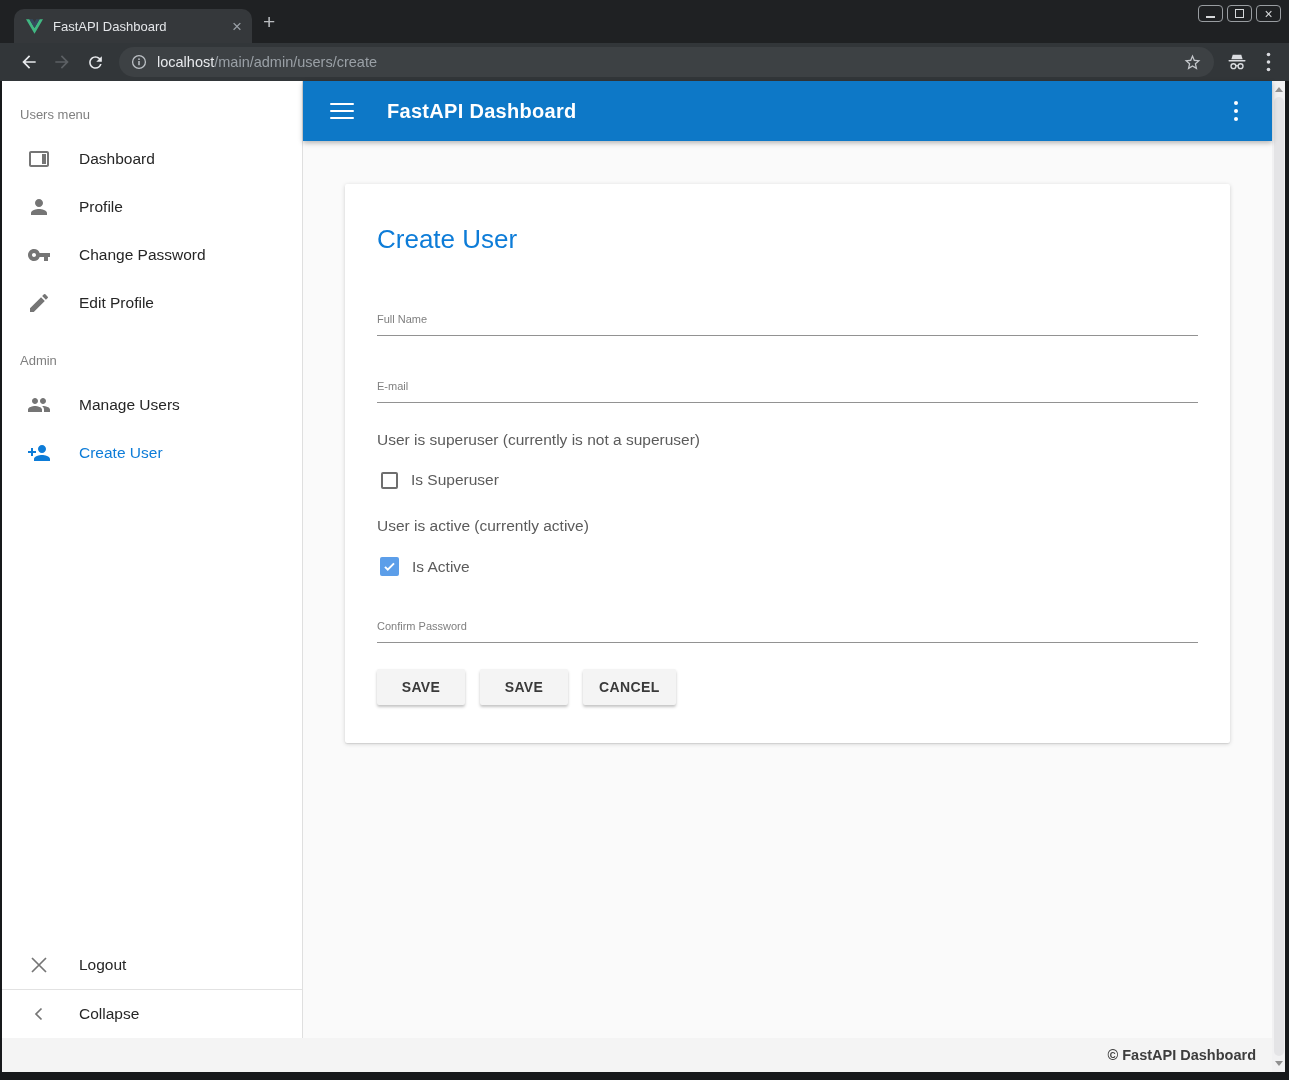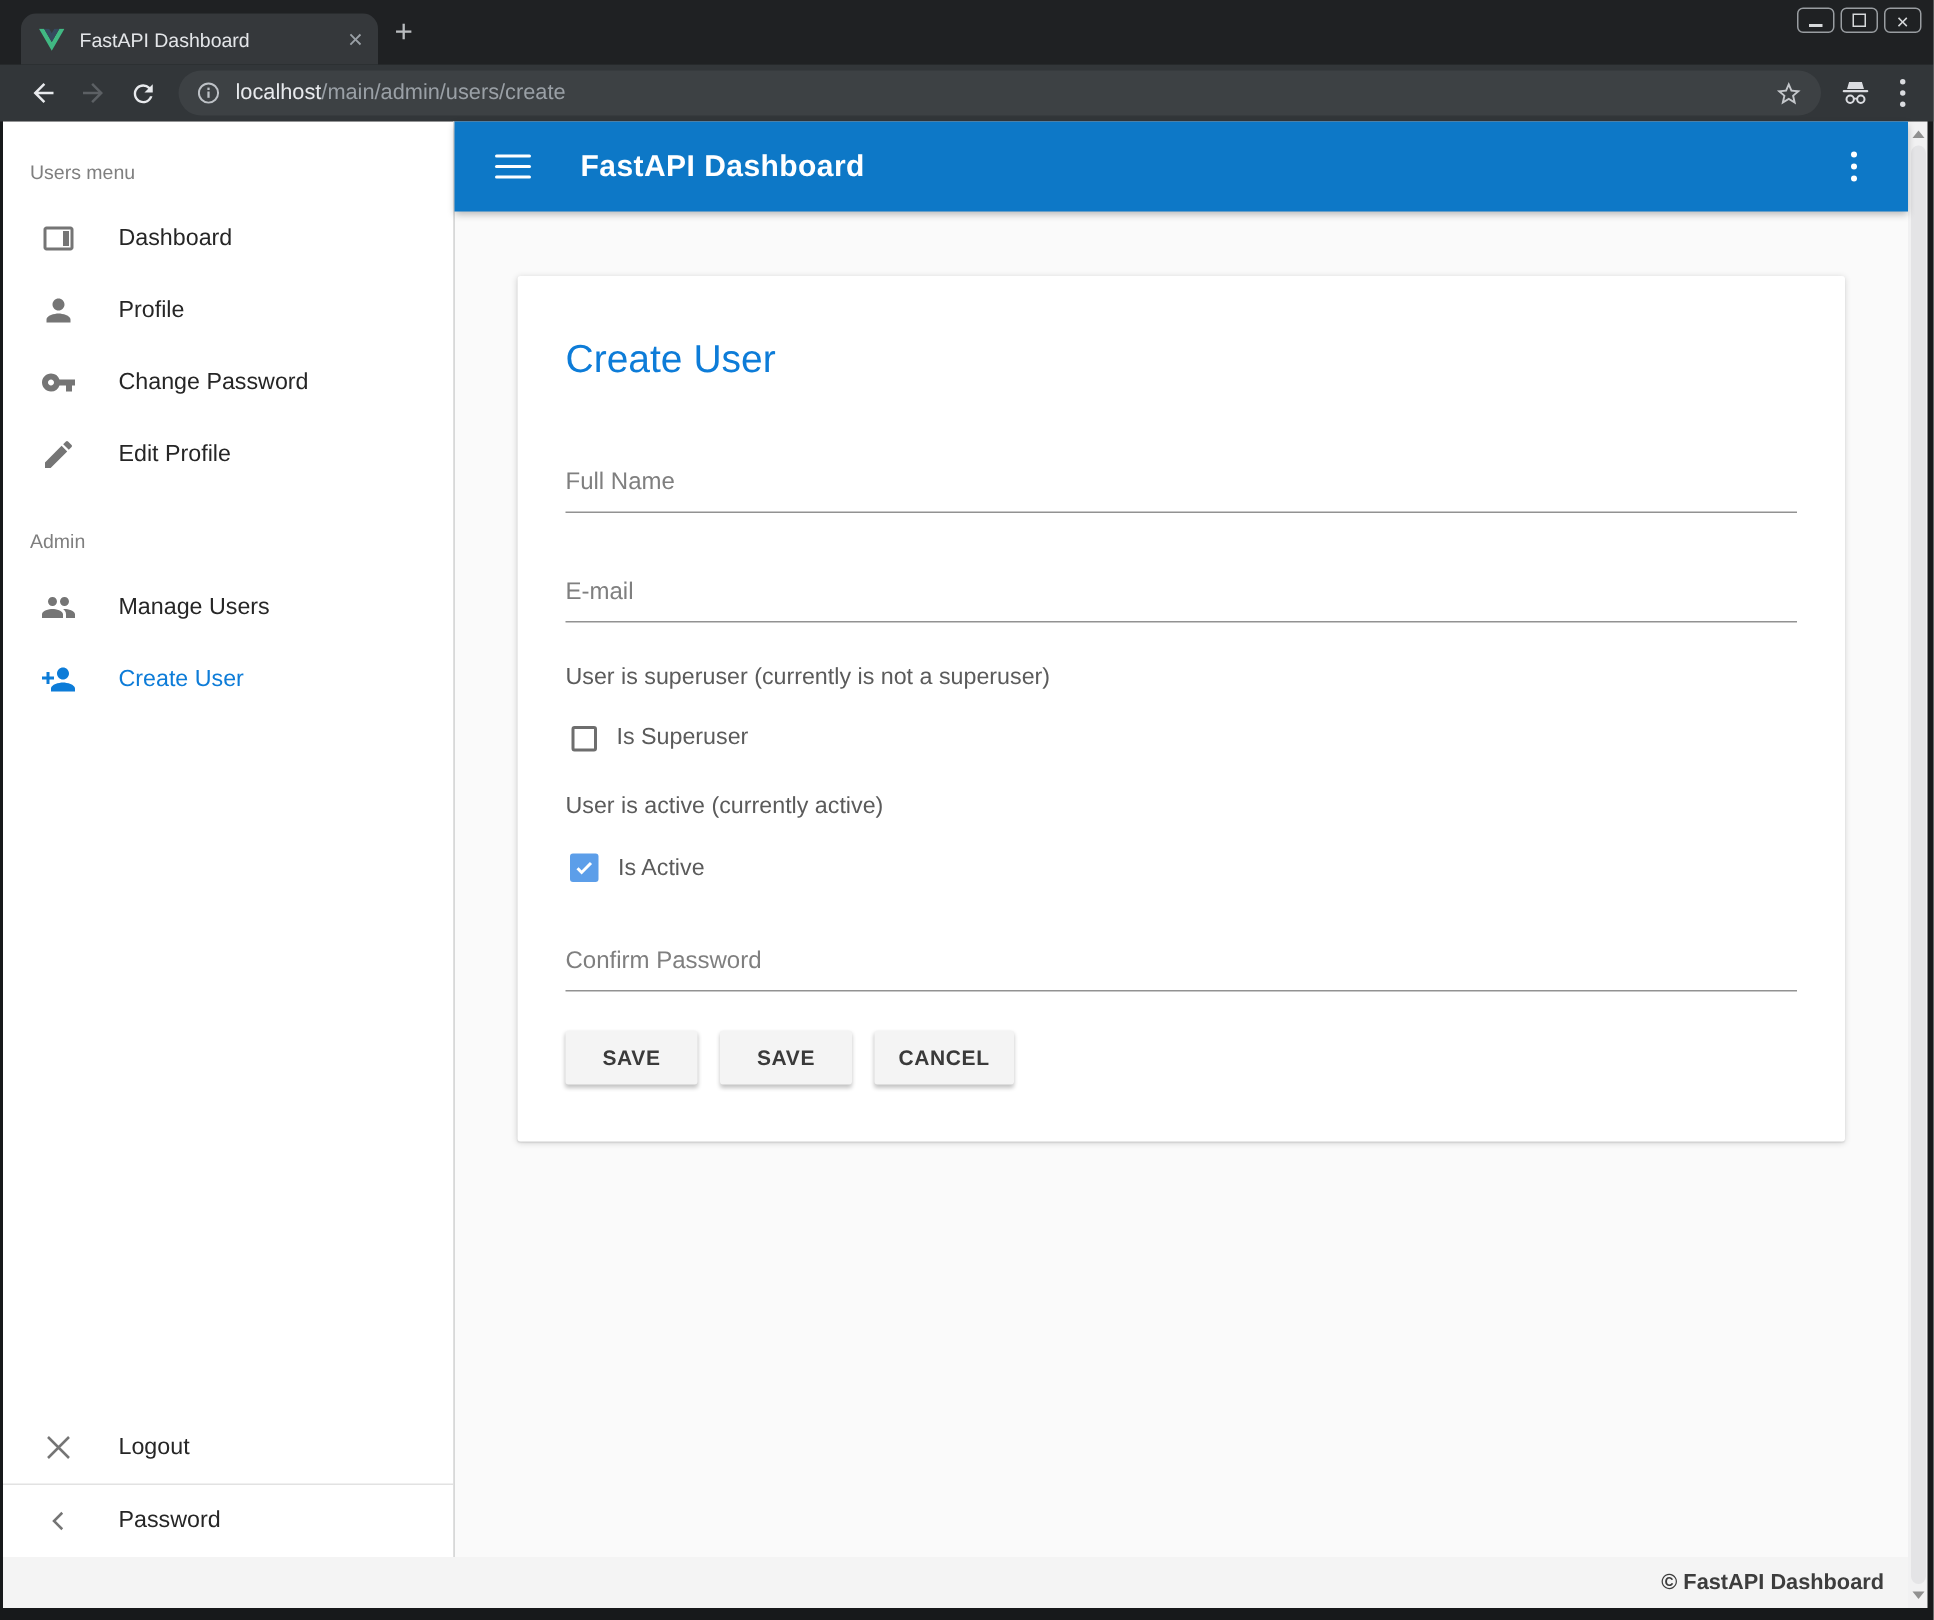--- a/index.html
+++ b/index.html
@@ -57,21 +57,21 @@
   .appbar-kebab { margin-left:auto; margin-right:14px; cursor:pointer; display:flex; flex-direction:column; gap:3.5px; }
   .appbar-kebab i { width:4.5px; height:4.5px; border-radius:50%; background:#fff; }
 
   .content { flex:1; overflow:hidden; }
   .card { width:885px; margin:43px auto 0; background:#fff; border-radius:2px;
           box-shadow:0 1px 4px rgba(0,0,0,.16), 0 1px 1px rgba(0,0,0,.08);
           padding:40px 32px 38px; }
   .card-title { font-size:26px; font-weight:400; color:#0d7cd8; }
 
   .text-field { display:block; width:100%; border:none; border-bottom:1px solid #929292;
-                background:transparent; font-size:16px; color:#333; padding:4px 0 10px;
+                background:transparent; font-size:11px; color:#333; padding:4px 0 10px;
                 outline:none; font-family:inherit; border-radius:0; }
   .text-field::placeholder { color:#7f7f7f; opacity:1; }
   .tf-fullname { margin-top:54px; }
   .tf-email { margin-top:40px; }
   .hint { font-size:15.5px; color:#5b5b5b; margin-top:28px; }
   .cb-row { display:flex; align-items:center; margin-top:22px; cursor:pointer; }
   .cb { width:17px; height:17px; border:2px solid #6e6e6e; border-radius:2px; margin-left:4px; }
   .cb.checked { border:none; width:19px; height:19px; margin-left:3px; background:#5c9ee9;
                 display:flex; align-items:center; justify-content:center; }
   .cb.checked svg { width:15px; height:15px; }
@@ -248,21 +248,21 @@
             </span>
             <span class="nav-label">Logout</span>
           </div>
           <div class="side-divider"></div>
           <div class="nav-item">
             <span class="nav-icon">
               <svg viewBox="0 0 24 24" fill="none" stroke="#757575" stroke-width="1.7">
                   <path d="M14.5 6.5L9 12l5.5 5.5"></path>
                 </svg>
             </span>
-            <span class="nav-label">Password</span>
+            <span class="nav-label">Collapse</span>
           </div>
         </aside>
 
         <div class="main">
           <div class="appbar">
             <div class="hamburger">
                 <span></span>
                 <span></span>
                 <span></span>
               </div>

